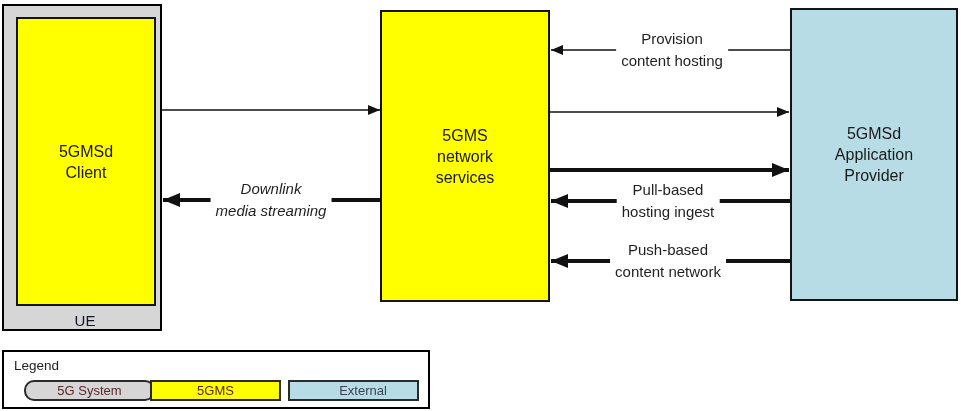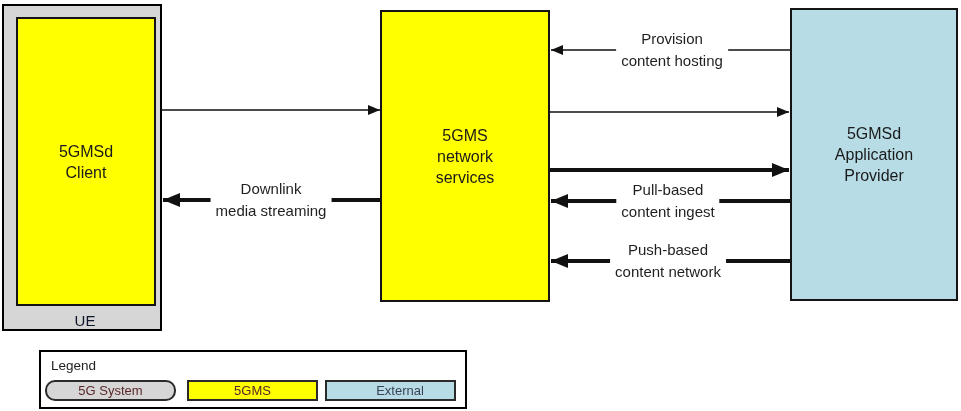--- a/index.html
+++ b/index.html
@@ -61,46 +61,45 @@
     transform:translate(-50%,-50%);
     background:#ffffff;
     padding:1px 5px;
     white-space:pre-line;
     text-align:center;
     font-size:15px;
     line-height:22px;
     color:#1f1f1f;
   }
   .fl-provision{left:672px;top:50px;}
-  .fl-downlink{left:271px;top:200px;}
+  .fl-downlink{left:271px;top:200px;font-style:italic;}
   .fl-pull{left:668px;top:201px;}
   .fl-push{left:668px;top:261px;}
   .legend{
     position:absolute;
     left:2px;top:350px;width:428px;height:59px;
     box-sizing:border-box;
     background:#ffffff;
     border:2px solid #000;
-    margin-left:37px;
   }
   .legend-title{
     position:absolute;
     left:10px;top:6px;
     font-size:13.5px;
     color:#222222;
   }
   .swatch{
     position:absolute;
     top:28px;width:131px;height:21px;
     box-sizing:border-box;
     border:2px solid #2a2a2a;
     display:flex;align-items:center;justify-content:center;
     font-size:13px;
   }
-  .s-gray{left:4px;border-radius:10px;}
+  .s-gray{left:20px;border-radius:10px;}
   .s-yellow{left:146px;}
   .s-blue{left:284px;}
 </style>
 </head>
 <body>
 
 <div class="stage">
 
   <div class="box ue">
     <div class="box client">
@@ -145,21 +144,21 @@
     <line x1="790" y1="201" x2="551" y2="201" stroke="#111111" stroke-width="4" marker-end="url(#ah-thick)"></line>
 
     <line x1="790" y1="261" x2="551" y2="261" stroke="#111111" stroke-width="4" marker-end="url(#ah-thick)"></line>
   </svg>
 
   <div class="flow-label fl-provision">Provision
 content hosting</div>
   <div class="flow-label fl-downlink">Downlink
 media streaming</div>
   <div class="flow-label fl-pull">Pull-based
-content ingest</div>
+hosting ingest</div>
   <div class="flow-label fl-push">Push-based
 content network</div>
 
   <div class="legend">
     <div class="legend-title">Legend</div>
     <div class="swatch s-gray" style="background-color: rgb(214, 214, 214);">
       <span style="color: rgb(90, 40, 40);">5G System</span>
     </div>
     <div class="swatch s-yellow" style="background-color: rgb(255, 255, 0);">
       <span style="color: rgb(90, 40, 40);">5GMS</span>

